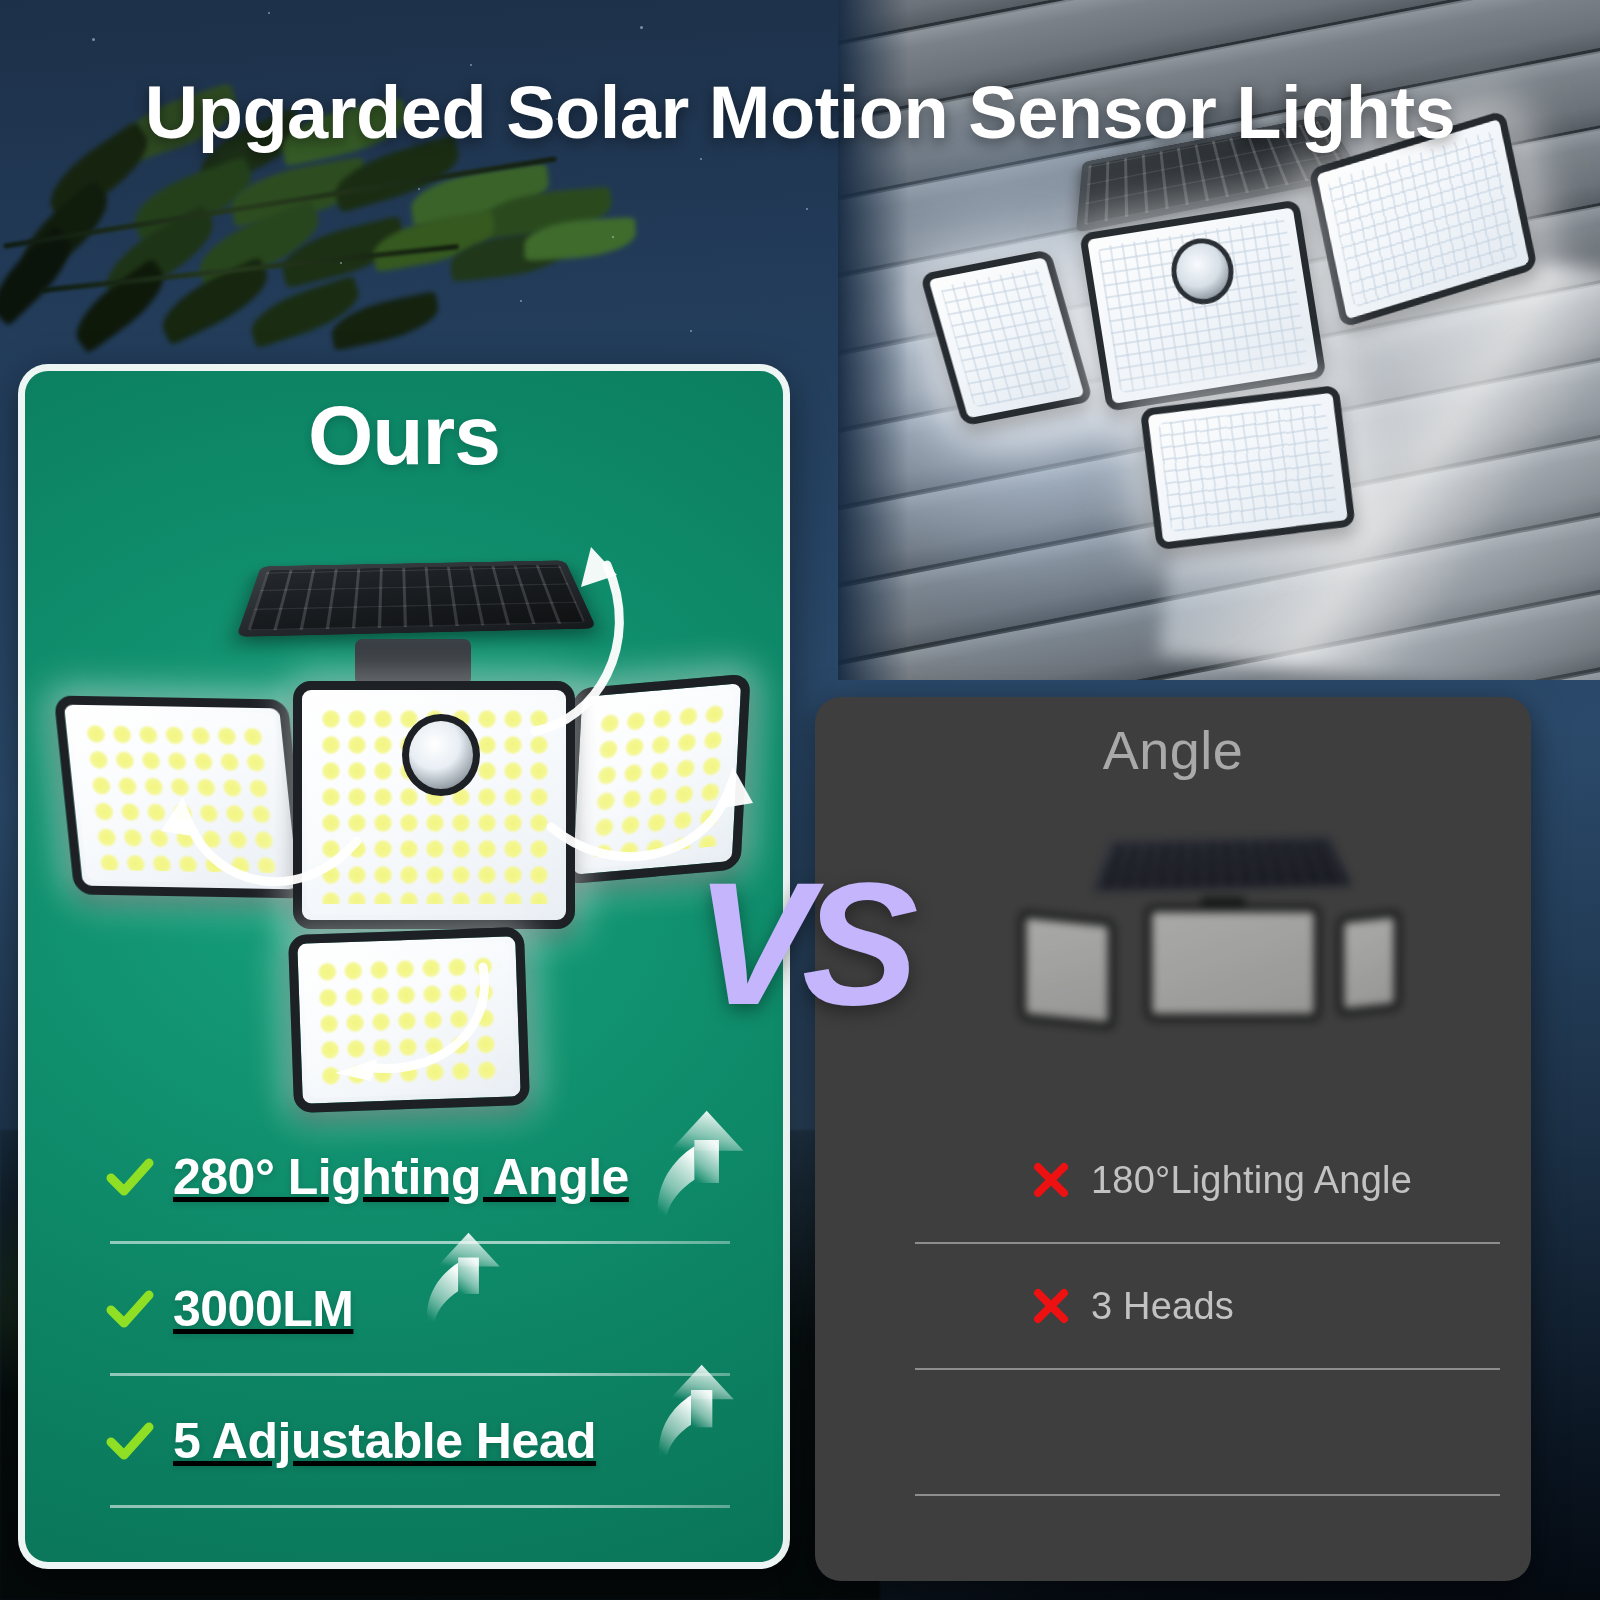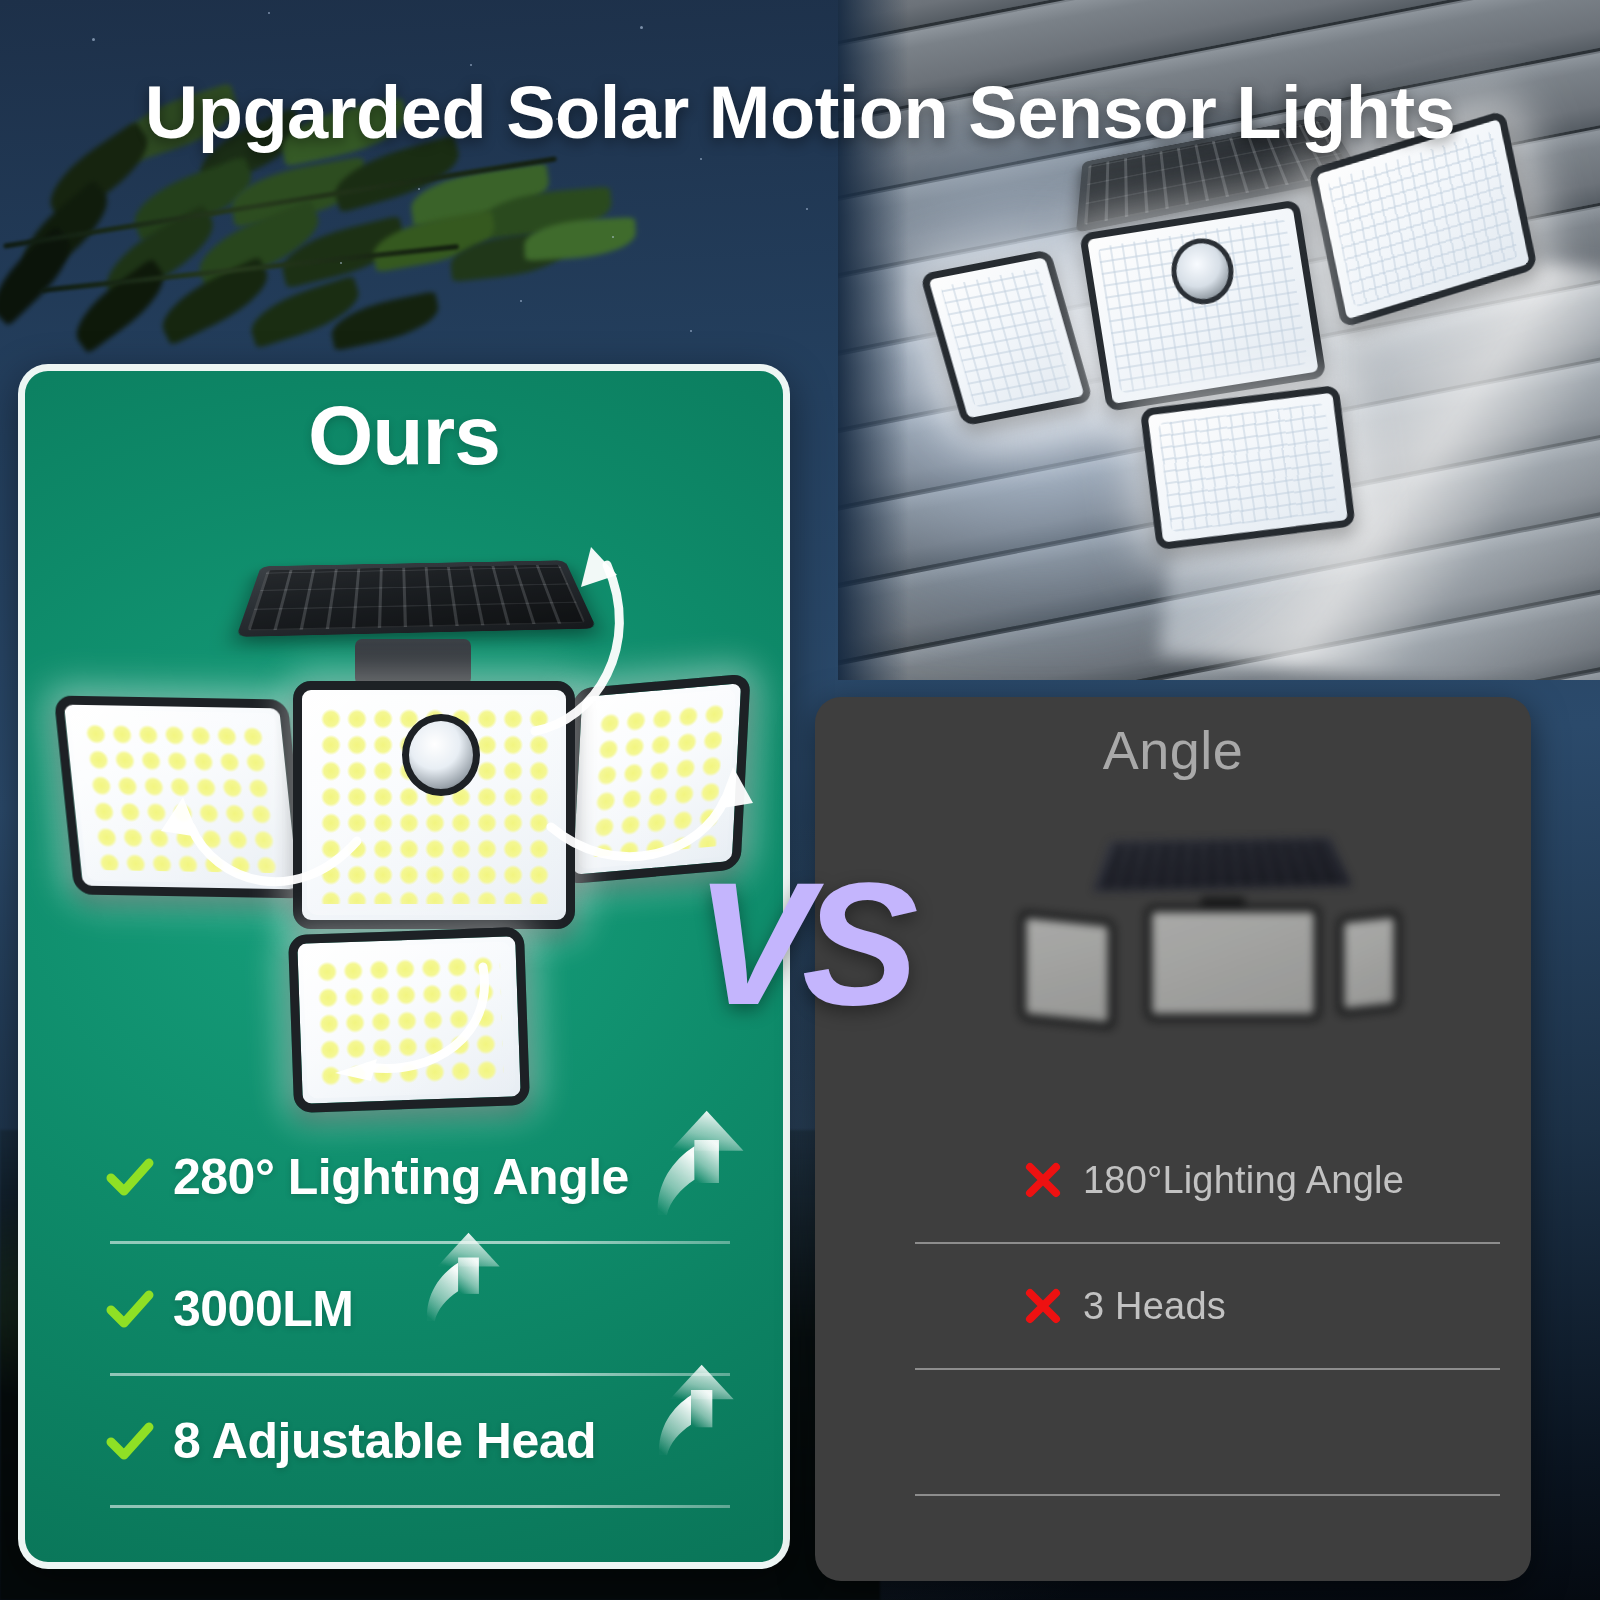--- a/index.html
+++ b/index.html
@@ -151,21 +151,21 @@
   .p-bottom { left:236px; top:400px; width:236px; height:178px; transform:rotate(-2deg); }
   .p-pir {
     position:absolute; left:100px; top:24px; width:78px; height:82px; border-radius:50%;
     background:radial-gradient(circle at 40% 34%, #ffffff 0%, #e8eef4 42%, #9aa3ab 74%, #3d4349 100%);
     border:7px solid #1d2125; z-index:5;
   }
   .rot-arrow { position:absolute; pointer-events:none; }
 
   
   .feature-list { position:absolute; left:0; top:740px; width:100%; }
-  .feat-row { position:relative; height:132px; }
+  .feat-row { position:relative; height:132px;text-decoration:underline; }
   .feat-inner { display:flex; align-items:center; height:100%; padding-left:80px; }
   .check {
     width:50px; height:50px; flex:none; position:relative; margin-right:18px;
   }
   .check svg { width:50px; height:50px; display:block; }
   .feat-text {
     color:#ffffff; font-size:50px; font-weight:bold; letter-spacing:-0.5px; white-space:nowrap;
     text-shadow:0 2px 6px rgba(0,0,0,0.16);
   }
   .feat-arrow { position:absolute; pointer-events:none; }
@@ -201,21 +201,21 @@
     background:#17191b; border-radius:0 0 18px 18px; }
   .o-head {
     position:absolute; border-radius:9px; border:7px solid #17191b;
     background:linear-gradient(160deg,#d6d7d2 0%,#c9cac5 55%,#bdbeb9 100%);
   }
   .o-center { left:190px; top:96px; width:176px; height:116px; }
   .o-left   { left:64px;  top:106px; width:96px;  height:110px; transform:skewY(6deg); }
   .o-right  { left:382px; top:104px; width:64px;  height:100px; transform:skewY(-6deg); }
 
   .others-list { position:absolute; left:0; top:420px; width:100%; }
-  .oth-row { position:relative; height:126px; }
+  .oth-row { position:relative; height:126px;margin-left:8px; }
   .oth-inner { display:flex; align-items:center; height:100%; padding-left:210px; }
   .xmark { width:36px; height:36px; flex:none; margin-right:22px; }
   .xmark svg { display:block; width:36px; height:36px; }
   .oth-text { color:#c2c2c2; font-size:38px; font-weight:normal; white-space:nowrap; letter-spacing:0.2px; }
   .divider-d {
     position:absolute; left:100px; width:585px; height:2px; background:rgba(190,190,190,0.62);
   }
 
   
   .page-title {
@@ -385,21 +385,21 @@
        </div>
         </div>
         <div class="divider-g" style="top: 262px;"></div>
         <div class="feat-row">
           <div class="feat-inner">
          <span class="check">
               <svg viewBox="0 0 50 50">
                 <path d="M6 26 L19 39 L44 11" fill="none" stroke="#8FE025" stroke-width="9" stroke-linecap="round" stroke-linejoin="round"></path>
               </svg>
             </span>
-         <span class="feat-text">8 Adjustable Head</span>
+         <span class="feat-text">5 Adjustable Head</span>
        </div>
         </div>
         <div class="divider-g" style="top: 394px;"></div>
         <div class="feat-arrow" style="left: 628px; top: -4px;">
           <svg width="92" height="112" viewBox="0 0 120 140">
       <defs>
               <linearGradient id="grad0" x1="0.2" y1="1" x2="0.65" y2="0">
         <stop offset="0%" stop-color="#ffffff" stop-opacity="0.02"></stop>
         <stop offset="42%" stop-color="#e8f5f0" stop-opacity="0.55"></stop>
         <stop offset="100%" stop-color="#ffffff" stop-opacity="0.97"></stop>

